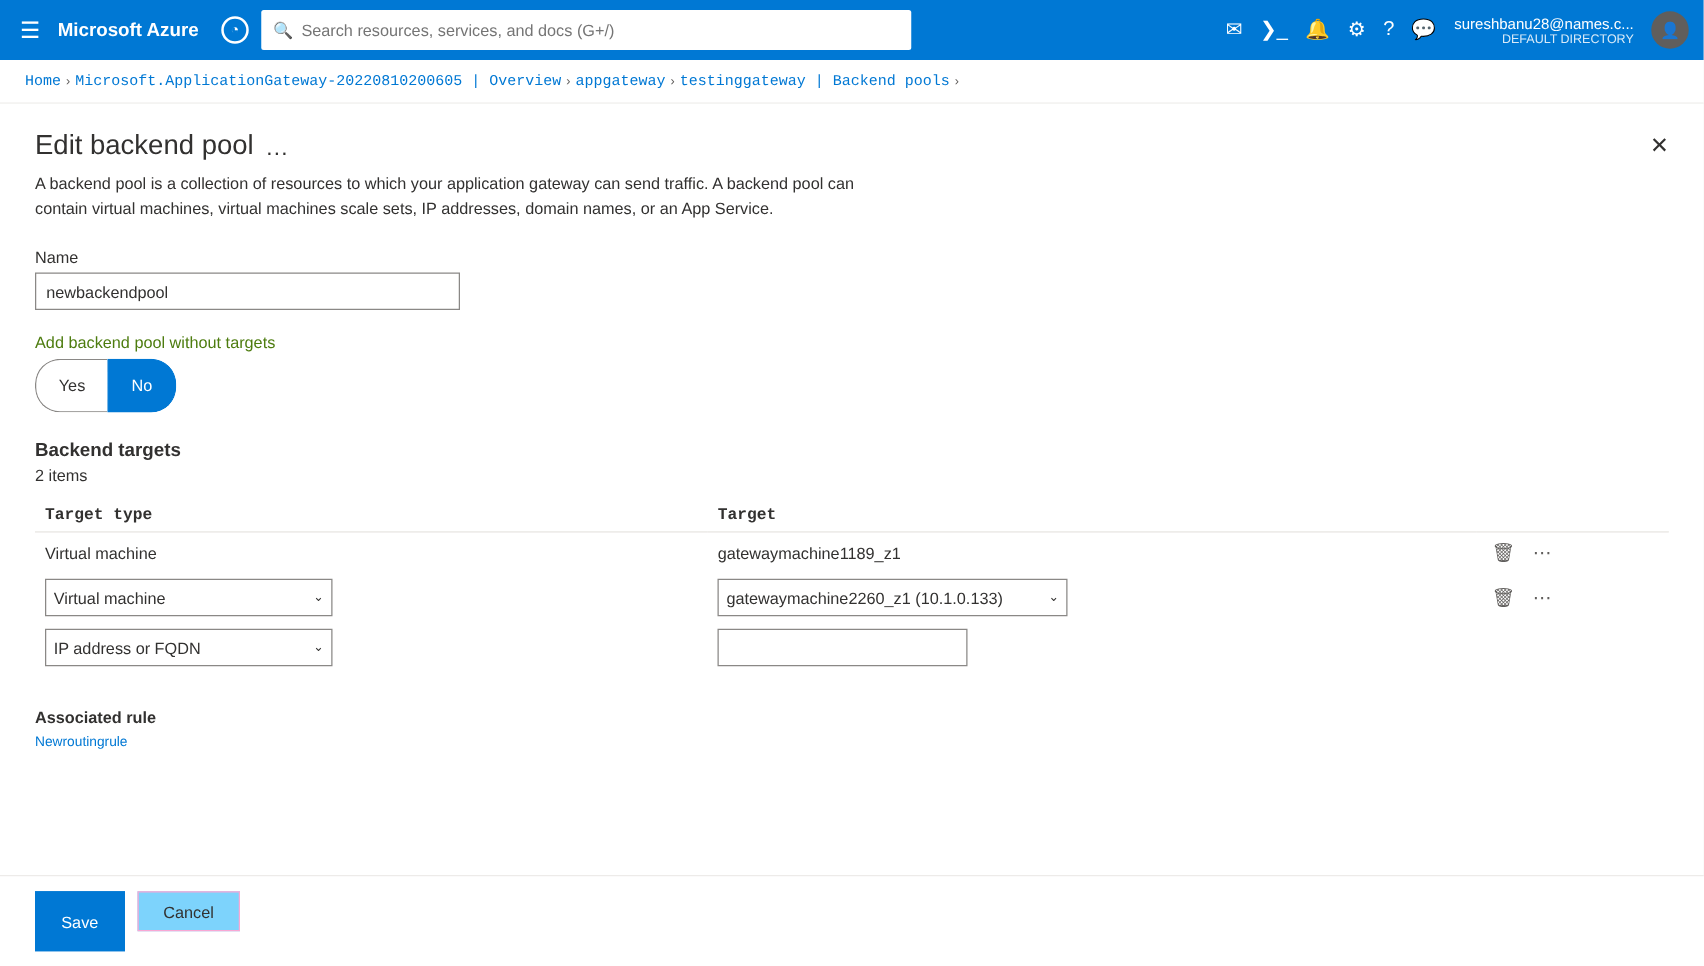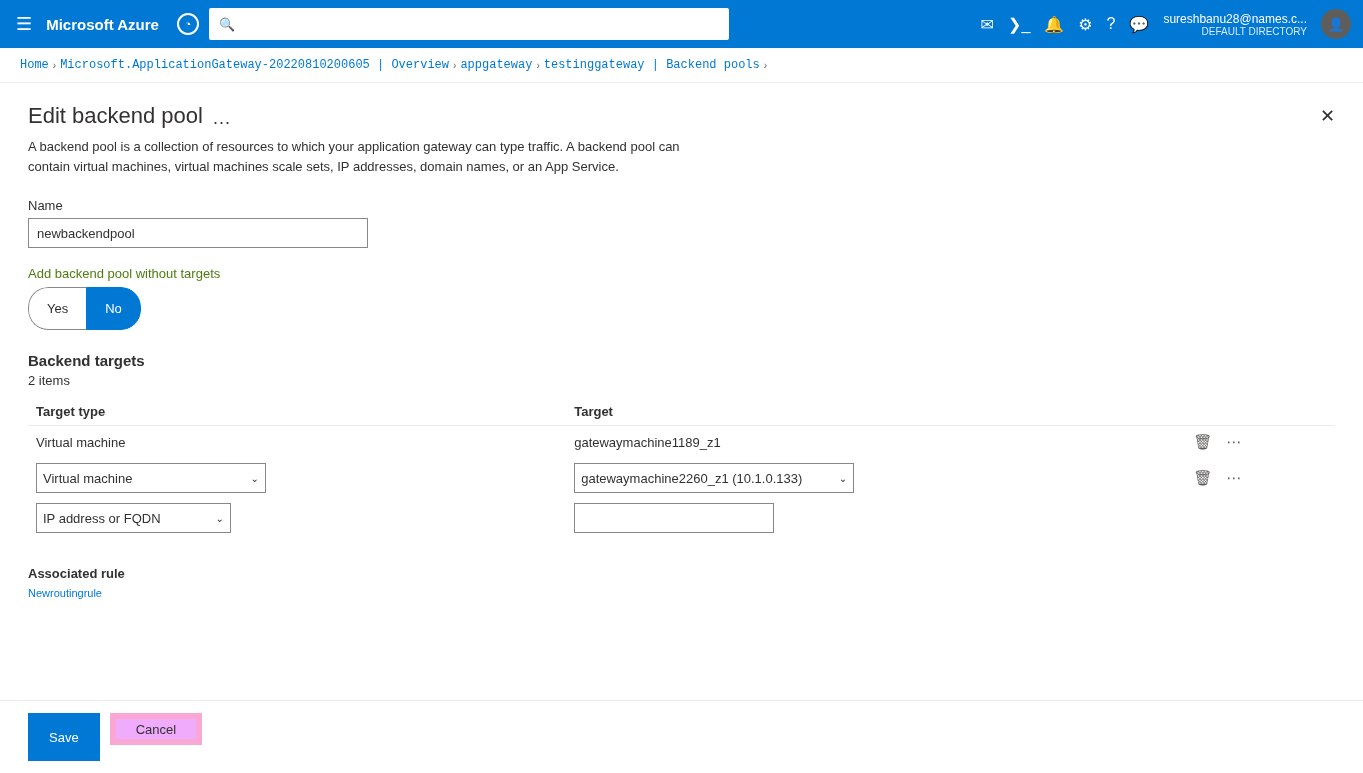--- a/index.html
+++ b/index.html
@@ -82,21 +82,21 @@
     .toggle-btn:first-child { border-radius: 20px 0 0 20px; border-right: none; }
     .toggle-btn:last-child { border-radius: 0 20px 20px 0; }
 
     
     .section-title { font-size: 15px; font-weight: 600; margin: 22px 0 4px 0; }
     .items-count { font-size: 13px; color: #323130; margin-bottom: 10px; }
 
     .targets-table { width: 100%; border-collapse: collapse; }
     .targets-table th {
       text-align: left; font-size: 13px; font-weight: 600;
-      padding: 6px 8px; border-bottom: 1px solid #edebe9; color: #323130;
+      padding: 6px 8px; border-bottom: 1px solid #edebe9; color: #323130; font-family: Liberation Mono, monospace;
     }
     .targets-table td { padding: 5px 8px; vertical-align: middle; }
 
     .row-static td { font-size: 13px; color: #323130; }
     .dropdown-wrapper {
       border: 1px solid #8a8886; display: flex; align-items: center;
       height: 30px; padding: 0 6px; background: white;
       position: relative;
     }
     .dropdown-wrapper select {
@@ -125,33 +125,34 @@
     .footer-bar {
       position: fixed; bottom: 0; left: 0; right: 0;
       background: white; border-top: 1px solid #edebe9;
       padding: 12px 28px; display: flex; gap: 10px; z-index: 100;
     }
     .btn-save {
       height: 48px; padding: 16px 20px; background: #0078d4; color: white;
       border: 1px solid #0078d4; font-size: 13px; cursor: pointer;
     }
     .btn-cancel {
-      height: 32px; padding: 0 20px; background: #f0abfc; color: #323130;
-      border: 6px solid #f9a8d4; font-size: 13px; cursor: pointer;
+      height: 32px; padding: 0 20px; background: #7dd3fc; color: #323130;
+      border: 1px solid #f9a8d4; font-size: 13px; cursor: pointer;
     }
   </style>
 </head>
 <body>
 
 <nav class="topnav">
   <span class="topnav-hamburger">☰</span>
   <span class="topnav-logo">Microsoft Azure</span>
   <span class="topnav-circle">◔</span>
   <div class="topnav-search">
     <span style="color:#605e5c;margin-right:6px;">🔍</span>
+    <input type="text" placeholder="Search resources, services, and docs (G+/)" style="">
   </div>
   <div class="topnav-icons">
     <span class="topnav-icon">✉</span>
     <span class="topnav-icon">❯_</span>
     <span class="topnav-icon">🔔</span>
     <span class="topnav-icon">⚙</span>
     <span class="topnav-icon">?</span>
     <span class="topnav-icon">💬</span>
     <div class="topnav-user">
       <span class="topnav-user-name">sureshbanu28@names.c...</span>
@@ -174,21 +175,21 @@
 
 <div class="main-panel">
   <div class="panel-header">
     <div style="display:flex;align-items:flex-end;gap:10px;">
       <h1 class="panel-title">Edit backend pool</h1>
       <span class="panel-ellipsis">...</span>
     </div>
     <button class="panel-close">✕</button>
   </div>
 
-  <p class="panel-description">A backend pool is a collection of resources to which your application gateway can type traffic. A backend pool can contain virtual machines, virtual machines scale sets, IP addresses, domain names, or an App Service.</p>
+  <p class="panel-description">A backend pool is a collection of resources to which your application gateway can send traffic. A backend pool can contain virtual machines, virtual machines scale sets, IP addresses, domain names, or an App Service.</p>
 
   
   <label class="form-label">Name</label>
   <input class="form-input" type="text" value="newbackendpool" style="">
 
   
   <div class="section-label">Add backend pool without targets</div>
   <div class="toggle-group">
     <button class="toggle-btn">Yes</button>
     <button class="toggle-btn active">No</button>
@@ -242,21 +243,21 @@
         <td>
           <div class="action-icons">
             <button class="icon-btn" title="Delete">🗑</button>
             <button class="icon-btn" title="More">⋯</button>
           </div>
         </td>
       </tr>
 
       <tr>
         <td>
-          <div class="dropdown-wrapper" style="width:195px;">
+          <div class="dropdown-wrapper" style="width:230px;">
             <select>
               <option>IP address or FQDN</option>
               <option>Virtual machine</option>
               <option>App Service</option>
             </select>
             <span class="dropdown-arrow">⌄</span>
           </div>
         </td>
         <td>
           <input type="text" class="text-input-small" style="width: 200px;" value="">

